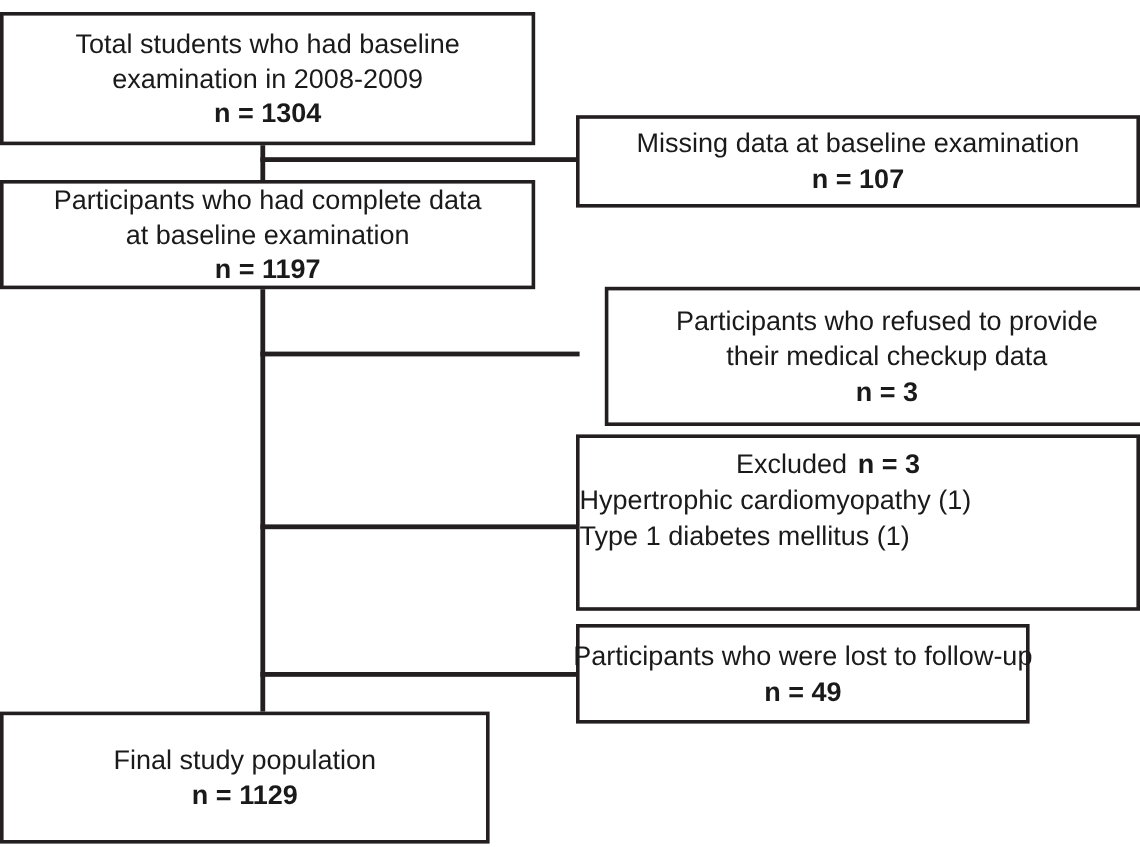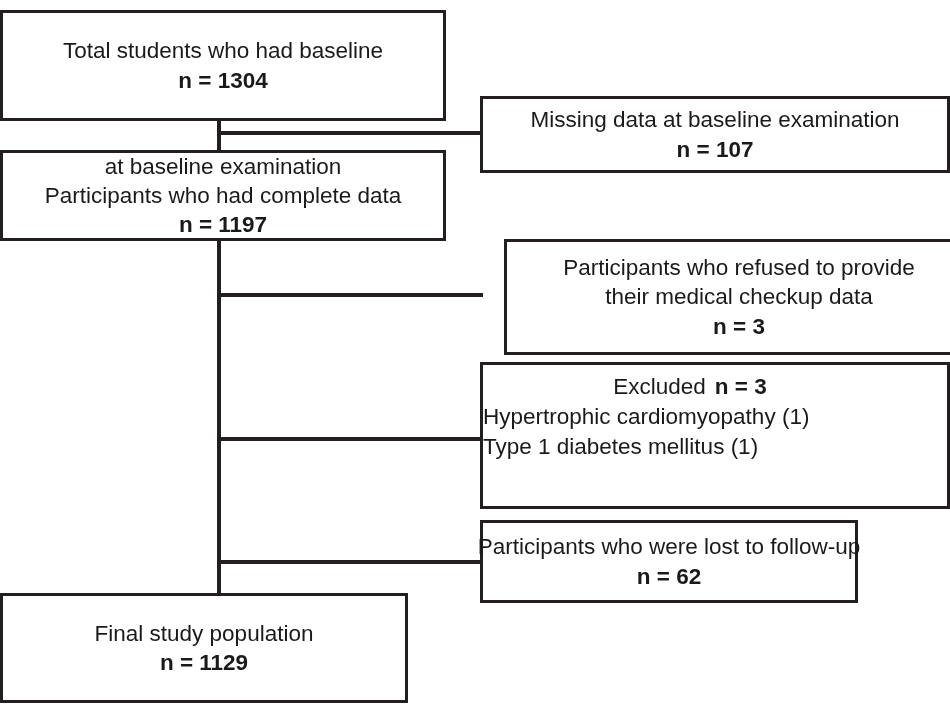--- a/index.html
+++ b/index.html
@@ -77,49 +77,50 @@
   <div class="conn v" style="left:217px; top:238px; height:358px;"></div>
 
   <div class="conn h" style="left:217px; top:293px; width:266px;"></div>
 
   <div class="conn h" style="left:217px; top:437px; width:266px;"></div>
 
   <div class="conn h" style="left:217px; top:560px; width:266px;"></div>
 
   <div class="box" style="left:0px; top:0px; width:446px; height:111px;margin-top:10px;">
     <span class="line">Total students who had baseline</span>
+    <span class="line">examination in 2008-2009</span>
     <span class="line n">n = 1304</span>
   </div>
 
   <div class="box" style="left:480px; top:96px; width:470px; height:77px;">
     <span class="line">Missing data at baseline examination</span>
     <span class="line n">n = 107</span>
   </div>
 
   <div class="box" style="left:0px; top:150px; width:446px; height:91px;">
+    <span class="line">Participants who had complete data</span>
     <span class="line">at baseline examination</span>
-    <span class="line">Participants who had complete data</span>
     <span class="line n">n = 1197</span>
   </div>
 
   <div class="box" style="left:504px; top:239px; width:470px; height:116px;">
     <span class="line">Participants who refused to provide</span>
     <span class="line">their medical checkup data</span>
     <span class="line n">n = 3</span>
   </div>
 
   <div class="box left-align" style="left:480px; top:362px; width:470px; height:147px;">
     <span class="line centered-head"><span>Excluded</span><span class="sep"></span><span class="n">n = 3</span></span>
     <span class="line">Hypertrophic cardiomyopathy (1)</span>
     <span class="line">Type 1 diabetes mellitus (1)</span>
   </div>
 
   <div class="box" style="left:480px; top:520px; width:378px; height:83px;">
     <span class="line">Participants who were lost to follow-up</span>
-    <span class="line n">n = 62</span>
+    <span class="line n">n = 49</span>
   </div>
 
   <div class="box" style="left:0px; top:593px; width:408px; height:110px;">
     <span class="line">Final study population</span>
     <span class="line n">n = 1129</span>
   </div>
 
 </div>
 
 </body></html>

